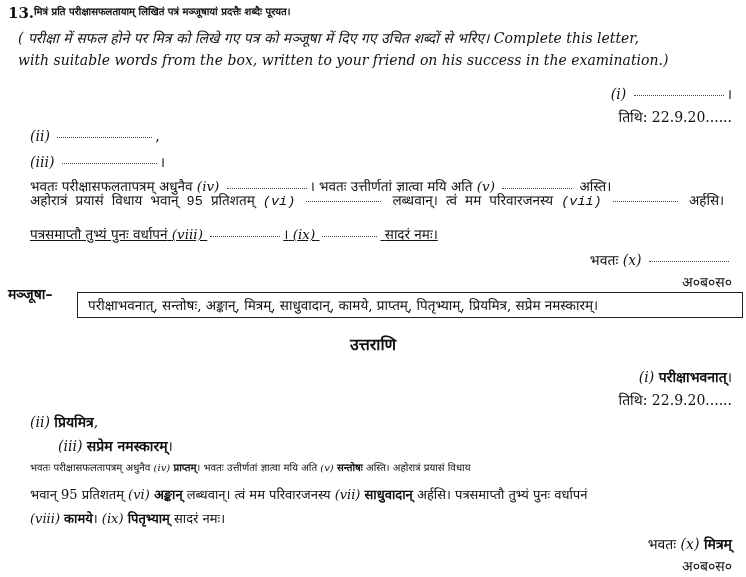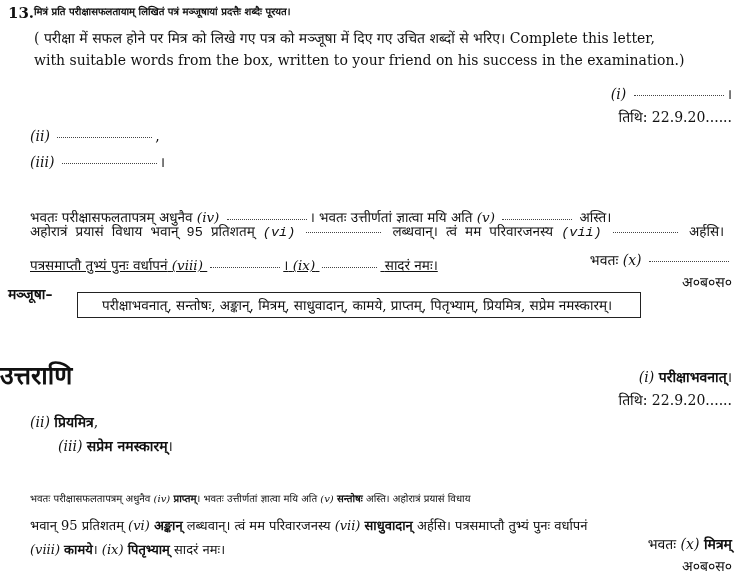--- a/index.html
+++ b/index.html
@@ -4,33 +4,33 @@
 <style>
   html, body { margin: 0; padding: 0; background: #ffffff; }
   body {
     width: 746px; height: 577px; position: relative; overflow: hidden;
     font-family: "DejaVu Serif", "Liberation Serif", serif;
     color: #111111; font-size: 14px;
   }
   .abs { position: absolute; white-space: nowrap; }
   .q-num { left: 8px; top: 4px; font-weight: bold; font-size: 15px; }
   .q-title { left: 34px; top: 4px; font-weight: bold; font-size: 10px; }
-  .instr { left: 34px; font-size: 14px; }
+  .instr { left: 18px; font-size: 14px; font-style: italic; }
   .right { right: 14px; text-align: right; }
   .rom { font-style: italic; }
   .blank { display: inline-block; border-bottom: 1px dotted #444; height: 1px; vertical-align: middle; margin: 0 3px; }
   .b { font-weight: bold; }
   .box-label { left: 8px; top: 284px; font-weight: bold; font-size: 14px; }
   .box {
-    position: absolute; left: 77px; top: 292px; width: 564px; height: 26px;
+    position: absolute; left: 77px; top: 292px; width: 666px; height: 26px;
     border: 1.5px solid #222; box-sizing: border-box;
-    font-size: 13.5px; padding-left: 24px; line-height: 24px; white-space: nowrap; overflow: hidden;
+    font-size: 13.5px; padding-left: 10px; line-height: 24px; white-space: nowrap; overflow: hidden;
   }
-  .ans-heading { left: 0; width: 746px; text-align: left; top: 333px; font-size: 25px; font-weight: bold; margin-top: 24px; }
-  .line { left: 30px; font-size: 13.5px; margin-top: 31px; }
+  .ans-heading { left: 0; width: 746px; text-align: center; top: 333px; font-size: 16px; font-weight: bold; }
+  .line { left: 30px; font-size: 13.5px; }
 </style>
 </head>
 <body>
 
 <div class="abs q-num">13.</div>
 <div class="abs q-title">मित्रं प्रति परीक्षासफलतायाम् लिखितं पत्रं मञ्जूषायां प्रदत्तैः शब्दैः पूरयत।</div>
 <div class="abs instr" style="top:28px;">( परीक्षा में सफल होने पर मित्र को लिखे गए पत्र को मञ्जूषा में दिए गए उचित शब्दों से भरिए। Complete this letter,</div>
 <div class="abs instr" style="top:52px;">with suitable words from the box, written to your friend on his success in the examination.)</div>
 
 <div class="abs right" style="top:84px;">

